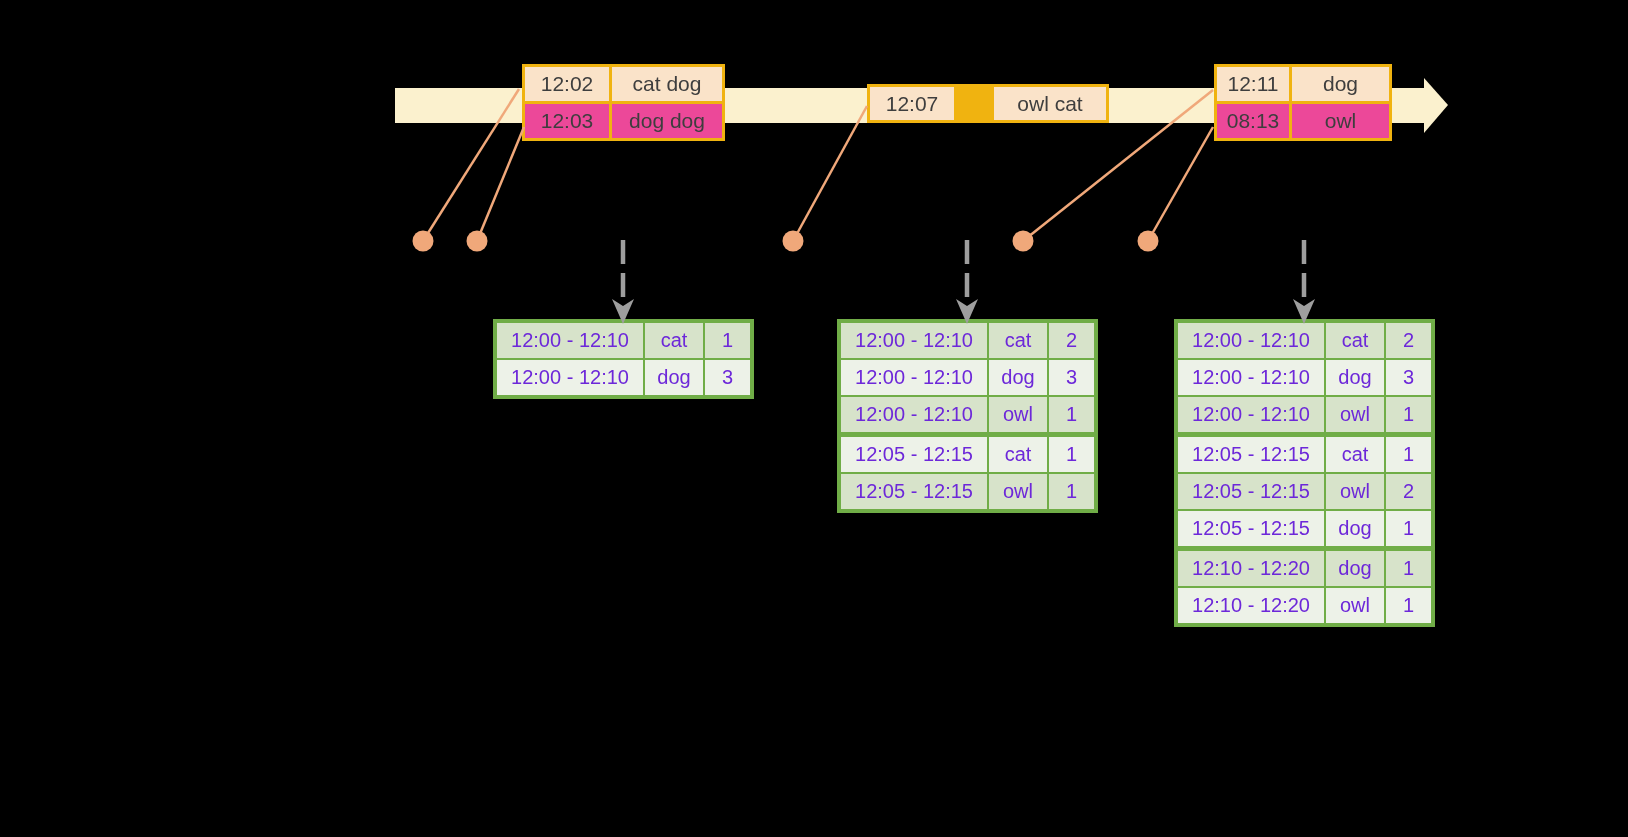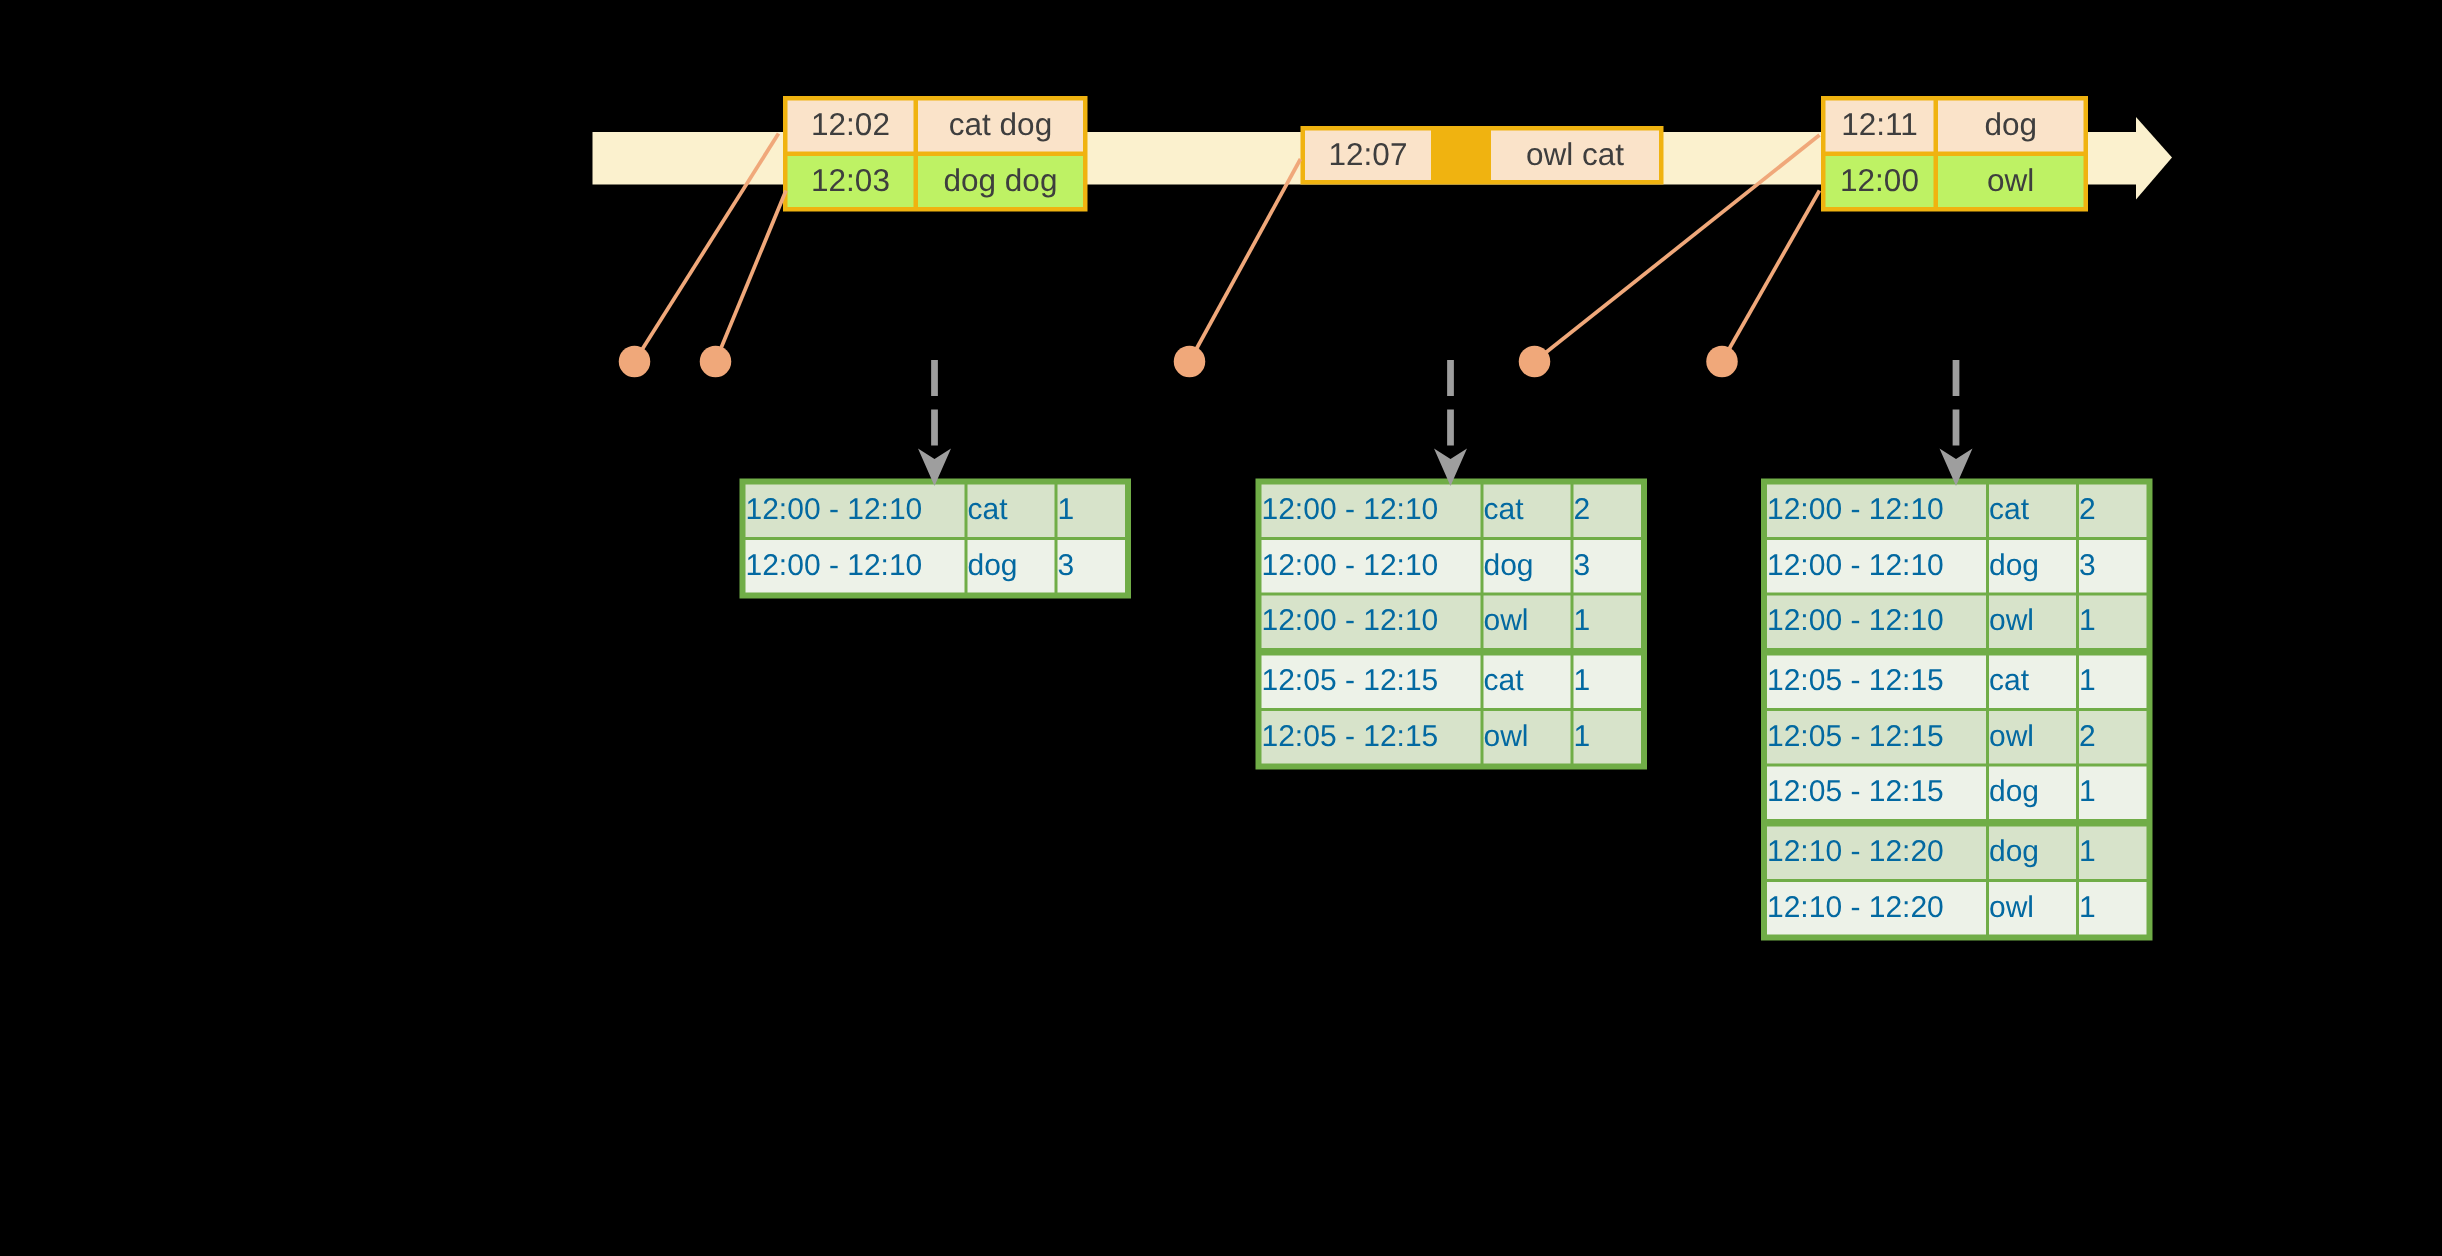--- a/index.html
+++ b/index.html
@@ -9,31 +9,31 @@
   .z-under { z-index:1; }
   .z-over  { z-index:3; pointer-events:none; }
 
   
   .etable { position:absolute; z-index:2; display:flex; flex-direction:column; gap:3px;
             background:#F0B310; padding:3px; box-sizing:content-box; }
   .etable .row { display:grid; gap:3px; }
   .etable .cell { height:34px; line-height:34px; text-align:center; font-size:21px; color:#3E3E3E; }
   .et2 .cell { height:33px; line-height:33px; }
   .e-dark  { background:#FAE3C9; }
-  .e-light { background:#bef264; }
+  .e-light { background:#ec4899; }
   #et1 { left:522px; top:64px; }  #et1 .row { grid-template-columns:84px 110px; }
   #et2 { left:867px; top:84px; }  #et2 .row { grid-template-columns:84px 112px;gap:40px; }
   #et3 { left:1214px; top:64px;align-items:center; } #et3 .row { grid-template-columns:72px 97px; }
 
   
   .gtable { position:absolute; z-index:2; display:flex; flex-direction:column; gap:2px;
             background:#70AD47; padding:4px; }
   .gtable .row { display:grid; grid-template-columns:146px 58px 45px; gap:2px; }
   .gtable .row.grp { margin-top:3px; }
-  .gtable .cell { height:35px; line-height:35px; text-align:left; font-size:20px; color:#0369a1; }
+  .gtable .cell { height:35px; line-height:35px; text-align:center; font-size:20px; color:#6d28d9; }
   .g-dark  { background:#D7E3CA; }
   .g-light { background:#EDF2E8; }
   #gt1 { left:493px; top:319px; }
   #gt2 { left:837px; top:319px; }
   #gt3 { left:1174px; top:319px; }
 </style>
 </head>
 <body>
 
 <div class="canvas">
@@ -60,21 +60,21 @@
       <div class="cell e-dark">owl cat</div>
     </div>
   </div>
 
   <div class="etable" id="et3">
     <div class="row">
       <div class="cell e-dark">12:11</div>
       <div class="cell e-dark">dog</div>
     </div>
     <div class="row">
-      <div class="cell e-light">12:00</div>
+      <div class="cell e-light">08:13</div>
       <div class="cell e-light">owl</div>
     </div>
   </div>
 
   <div class="gtable" id="gt1">
     <div class="row">
       <div class="cell g-dark">12:00 - 12:10</div>
       <div class="cell g-dark">cat</div>
       <div class="cell g-dark">1</div>
     </div>

